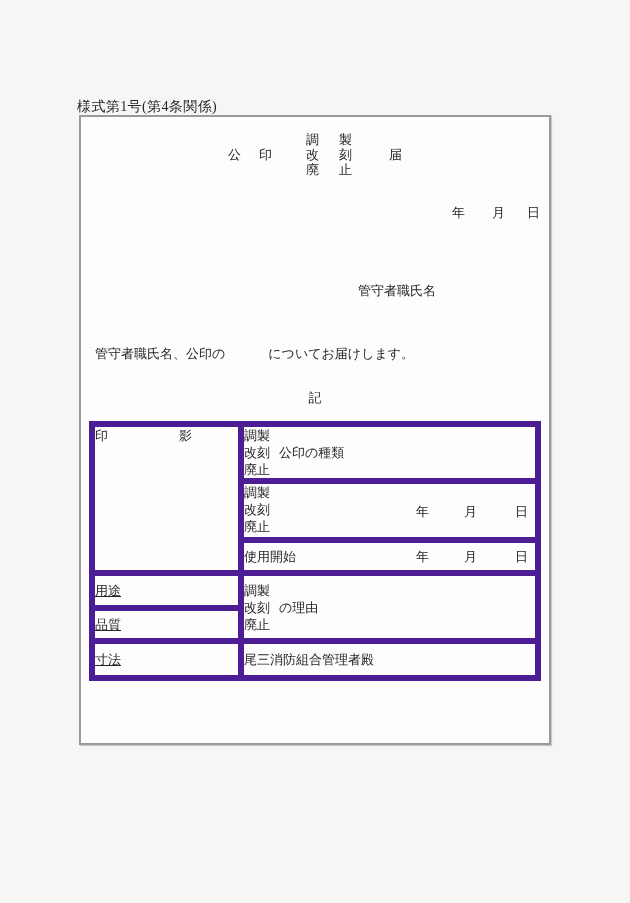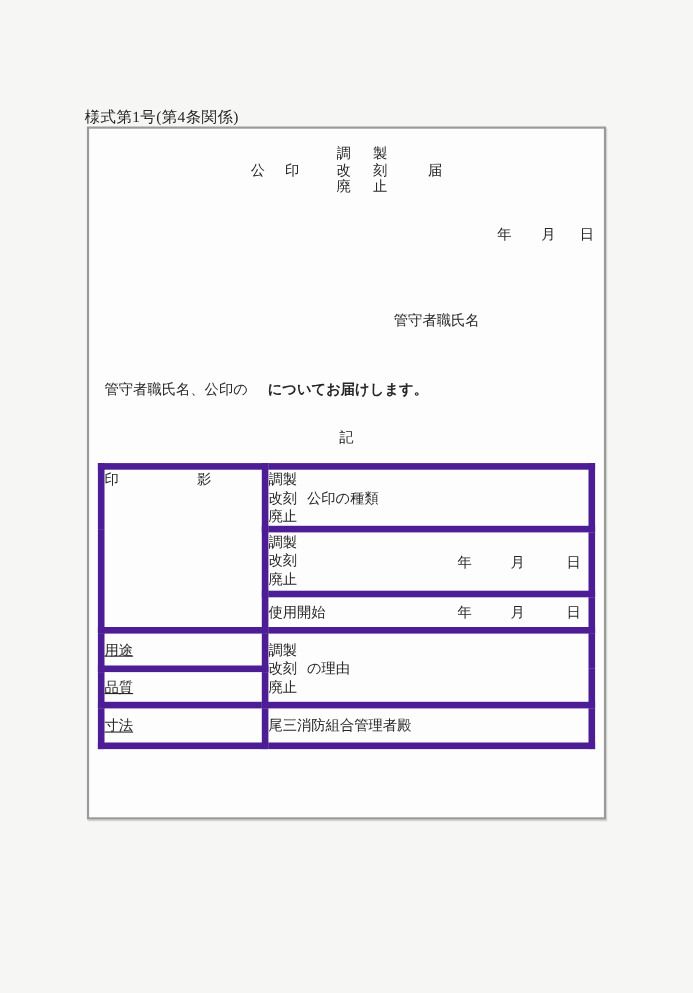--- a/index.html
+++ b/index.html
@@ -38,21 +38,21 @@
   .t-stack { display:flex; flex-direction:column; }
   .t-row { letter-spacing:20px; margin-right:-20px; white-space:nowrap; }
 
   .date-line { position:absolute; left:371px; top:87px; font-size:13px; white-space:nowrap; }
   .date-line .y { margin-right:27px; }
   .date-line .m { margin-right:22px; }
 
   .addressee { position:absolute; left:19px; top:129px; font-size:13px; letter-spacing:0.3px; }
   .signer    { position:absolute; left:277px; top:165px; font-size:13px;text-align:center; }
   .body-line { position:absolute; left:14px; top:228px; font-size:13px; white-space:nowrap; }
-  .body-line .tail { margin-left:18px;font-weight:bold; }
+  .body-line .tail { margin-left:43px; }
   .marker    { position:absolute; left:0; width:100%; top:272px; text-align:center; font-size:13px; }
 
   
   .seal-table {
     position:absolute; left:8px; top:304px;
     width:452px;
     border-collapse:collapse; table-layout:fixed;
     font-size:13px;
   }
   .seal-table td { border:6px solid #4c1d95; padding:0; }

